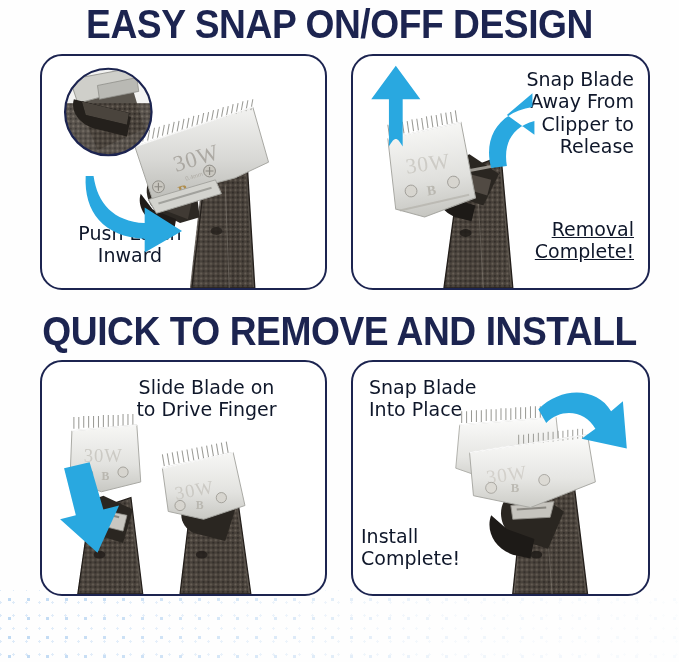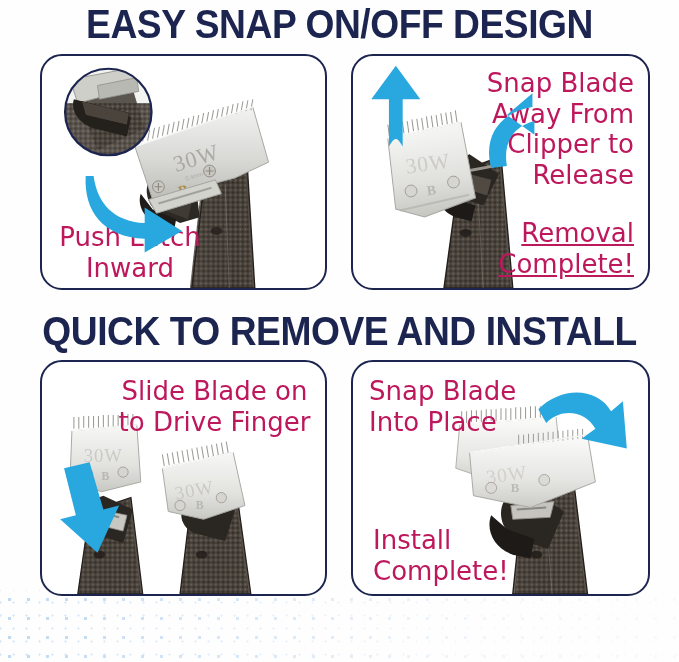--- a/index.html
+++ b/index.html
@@ -51,42 +51,42 @@
     z-index:3;
   }
   #panel-1 { left:40px;  top:54px;  width:287px; height:236px; }
   #panel-2 { left:351px; top:54px;  width:299px; height:236px; }
   #panel-3 { left:40px;  top:360px; width:287px; height:236px; }
   #panel-4 { left:351px; top:360px; width:299px; height:236px; }
 
   
   .caption {
     position:absolute;
-    color:#be185d;
+    color:#0f172a;
     font-family:"DejaVu Sans", sans-serif;
-    font-size:26px;
+    font-size:19px;
     line-height:1.18;
     font-weight:400;
     white-space:pre-line;
     z-index:6;
   }
   .cap-left  { text-align:left; }
   .cap-right { text-align:right; }
   .cap-center{ text-align:center; }
 
   
   #cap-push  { left:14px; top:166px; width:148px; text-align:center; }
   
   #cap-snapaway { right:14px; top:12px;  width:180px; }
   #cap-removal  { right:14px; top:162px; width:175px;text-decoration:underline; }
   
-  #cap-slide { right:8px; top:14px; width:205px; text-align:center; }
+  #cap-slide { right:16px; top:14px; width:205px; text-align:center; }
   
   #cap-snapinto { left:16px; top:14px;  width:180px; }
-  #cap-install  { left:20px; top:163px; width:180px; }
+  #cap-install  { left:8px; top:163px; width:180px; }
 
   
   .art { position:absolute; left:0; top:0; width:100%; height:100%; z-index:4; }
   .arrow-layer { position:absolute; left:0; top:0; width:100%; height:100%; z-index:7; pointer-events:none; }
 </style>
 </head>
 <body>
 
 <div id="dot-band"></div>
 

